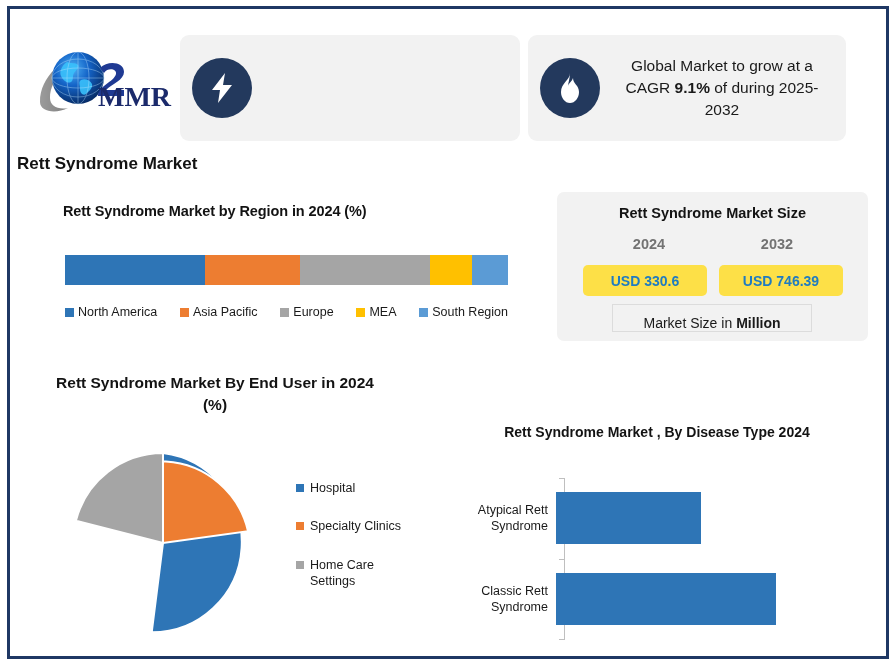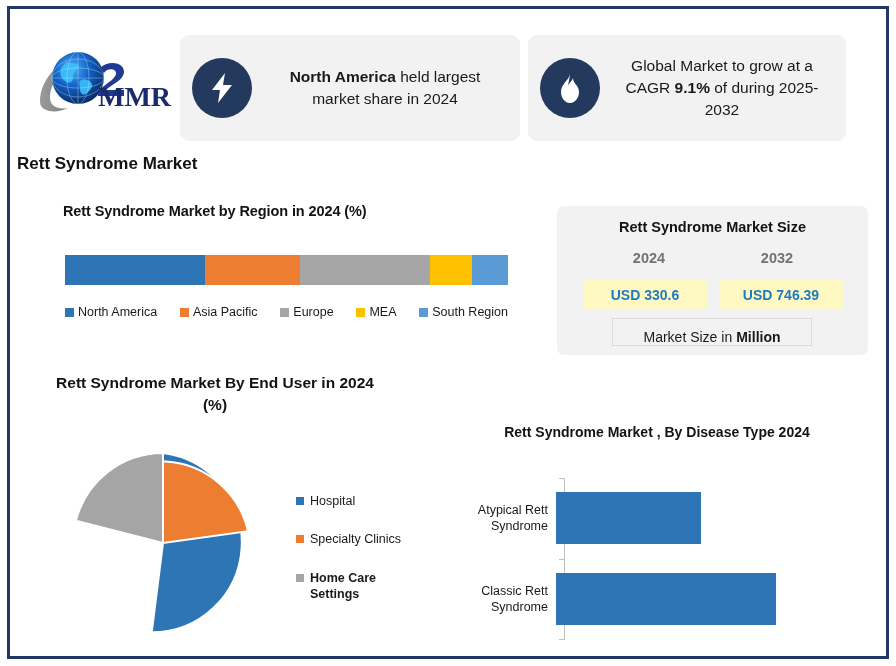--- a/index.html
+++ b/index.html
@@ -112,21 +112,21 @@
   .region-legend .li { display: flex; align-items: center; white-space: nowrap; }
   .region-legend .swatch {
     width: 9px; height: 9px;
     margin-right: 4px;
     flex: 0 0 9px;
   }
 
   
   .ms-panel {
     position: absolute;
-    left: 557px; top: 206px;
+    left: 557px; top: 192px;
     width: 311px; height: 149px;
     background: #F2F2F2;
     border-radius: 7px;
     box-sizing: border-box;
   }
   .ms-title {
     position: absolute;
     left: 0; top: 13px; width: 100%;
     text-align: center;
     font-size: 14.5px;
@@ -148,21 +148,21 @@
   }
   .ms-values {
     position: absolute;
     left: 26px; top: 73px;
     width: 260px;
     display: flex;
     justify-content: space-between;
   }
   .ms-box {
     width: 124px; height: 31px;
-    background: #fef9c3;
+    background: #fde047;
     border-radius: 5px;
     display: flex; align-items: center; justify-content: center;
     font-size: 14px;
     font-weight: bold;
     color: #1F7BC1;
   }
   .ms-footer {
     position: absolute;
     left: 55px; top: 112px;
     width: 200px; height: 28px;
@@ -186,32 +186,32 @@
     line-height: 1.45;
     color: #131313;
   }
   .pie-wrap {
     position: absolute;
     left: 72px; top: 452px;
     width: 182px; height: 182px;
   }
   .pie-legend {
     position: absolute;
-    left: 296px; top: 493px;
+    left: 296px; top: 480px;
     width: 110px;
     font-size: 12.5px;
     color: #1a1a1a;
     line-height: 1.3;
   }
   .pie-legend .pl {
     display: flex;
     align-items: flex-start;
     margin-bottom: 22px;
   }
-  .pie-legend .pl:last-child { margin-bottom: 0; font-weight: bold; }
+  .pie-legend .pl:last-child { margin-bottom: 0; }
   .pie-legend .swatch {
     width: 8px; height: 8px;
     margin-right: 6px;
     margin-top: 4px;
     flex: 0 0 8px;
   }
 
   
   .dt-title {
     position: absolute;
@@ -299,23 +299,20 @@
       <text x="64" y="62" font-family="'Liberation Serif', serif" font-size="28" font-weight="bold" fill="#1B2A6B">MMR</text>
     </svg>
   </div>
 
   <div class="hcard one">
     <div class="hcircle">
       <svg width="30" height="34" viewBox="0 0 30 34" xmlns="http://www.w3.org/2000/svg">
         <path d="M18 2 L5 19 L13 19 L11 32 L25 14 L16 14 Z" fill="#ffffff"></path>
       </svg>
     </div>
-    <div class="hcard-text">
-      <b>North America</b><span> held largest market share in 2024</span>
-    </div>
   </div>
 
   <div class="hcard two">
     <div class="hcircle">
       <svg width="26" height="32" viewBox="0 0 26 32" xmlns="http://www.w3.org/2000/svg">
         <path d="M13 1 C13 8 4 11 4 20 C4 26 8 31 13 31 C18 31 22 26 22 20 C22 13 16 12 16 6 C15 10 11 11 11 15 C11 11 13 6 13 1 Z" fill="#ffffff"></path>
       </svg>
     </div>
     <div class="hcard-text">
       <span>Global Market to grow at a CAGR </span><b>9.1%</b><span> of during 2025-2032</span>

